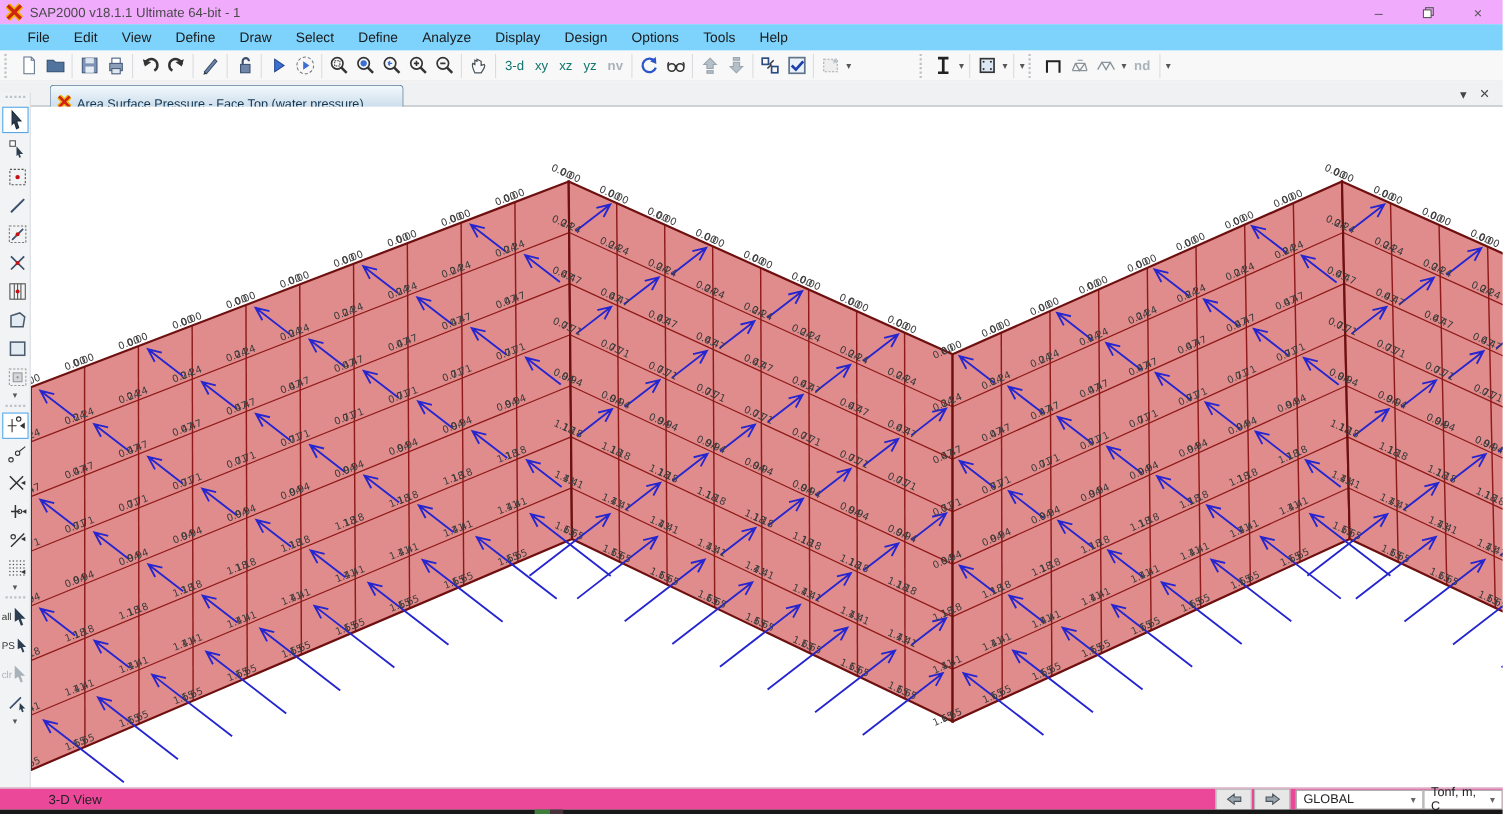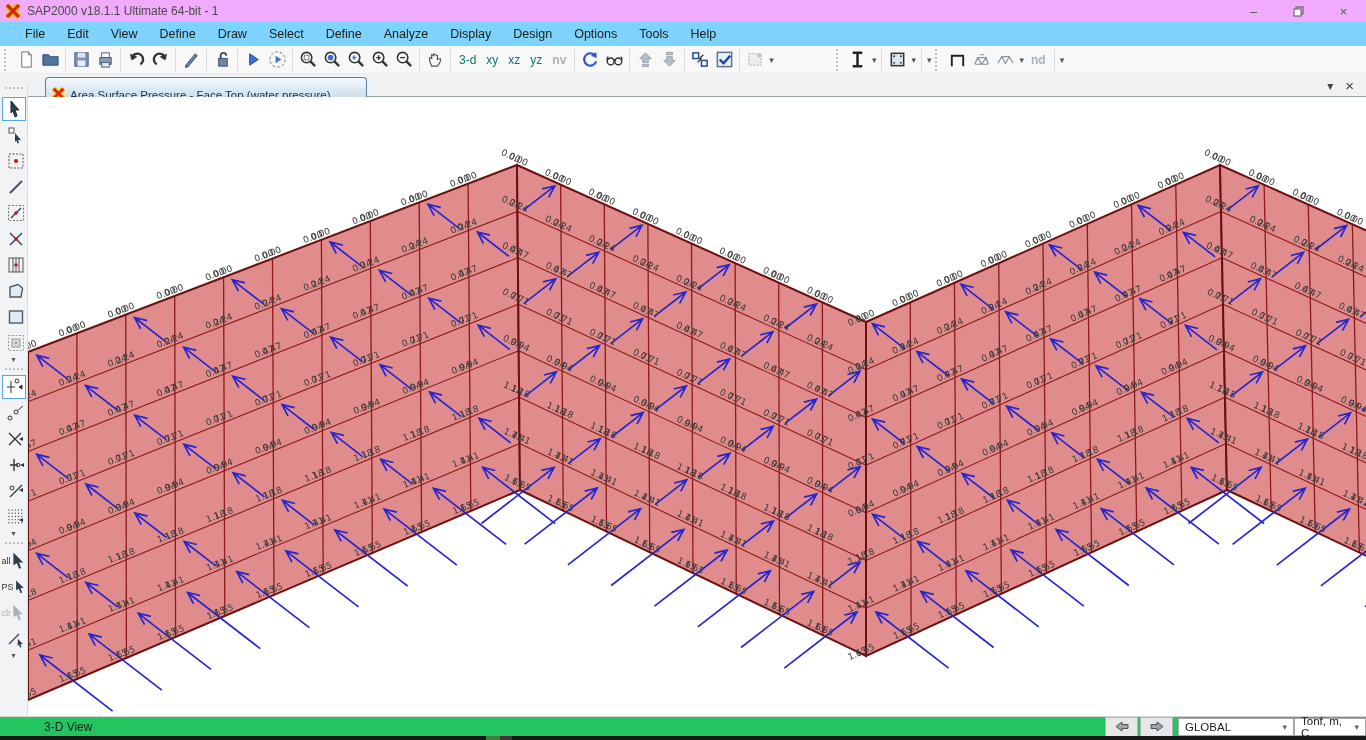--- a/index.html
+++ b/index.html
@@ -40,21 +40,21 @@
   .lb-btn{width:24px;height:24px;margin:1px 0;display:flex;align-items:center;justify-content:flex-end;box-sizing:border-box;}
   .lb-btn svg{width:20px;height:20px;}
   .lb-btn.sel{background:#fff;border:1px solid #53a7e8;}
   .lb-sep{width:18px;border-top:2px dotted #b9c2c9;margin:4px 0;}
   .lb-dd{font-size:8px;color:#555;line-height:8px;}
   .lb-txt{font-size:9px;color:#333;}
   .lb-txt.dis{color:#aab2b9;}
   
   #canvas-svg{position:absolute;left:0;top:97px;z-index:1;background:#ffffff;}
   
-  #statusbar{top:716px;height:20px;background:#22c55e;border-top:1px solid #d4d4d4;display:flex;align-items:center;z-index:6;}
+  #statusbar{top:716px;height:20px;background:#ec4899;border-top:1px solid #d4d4d4;display:flex;align-items:center;z-index:6;}
   #status-view{font-size:12px;color:#222;margin-left:44px;}
   #status-right{position:absolute;right:0;display:flex;align-items:center;height:20px;}
   .nav-btn{width:31px;height:18px;background:#e7e7e7;border:1px solid #b4b4b4;display:flex;align-items:center;justify-content:center;margin-right:2px;}
   .sel-box{height:18px;background:#fff;border:1px solid #a8a8a8;display:flex;align-items:center;justify-content:space-between;
            font-size:11.5px;color:#222;padding:0 6px;box-sizing:border-box;}
   .sel-box .chev{color:#666;font-size:9px;margin-left:6px;}
   
   #taskstrip{top:736px;height:4px;background:#181818;z-index:7;}
   #taskstrip .g{position:absolute;left:486px;width:14px;height:4px;background:#3f7d3f;}
   #taskstrip .m{position:absolute;left:500px;width:12px;height:4px;background:#47323c;}

